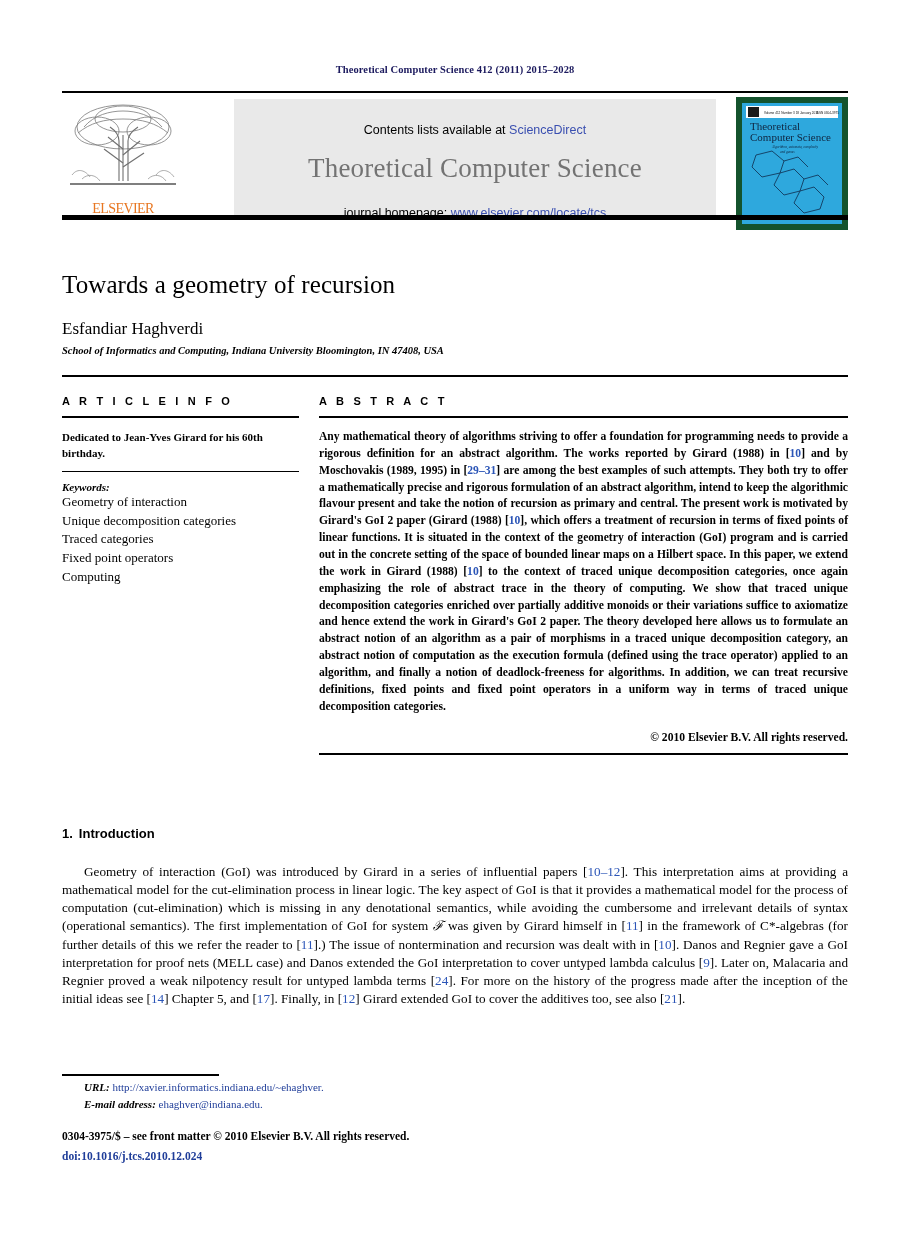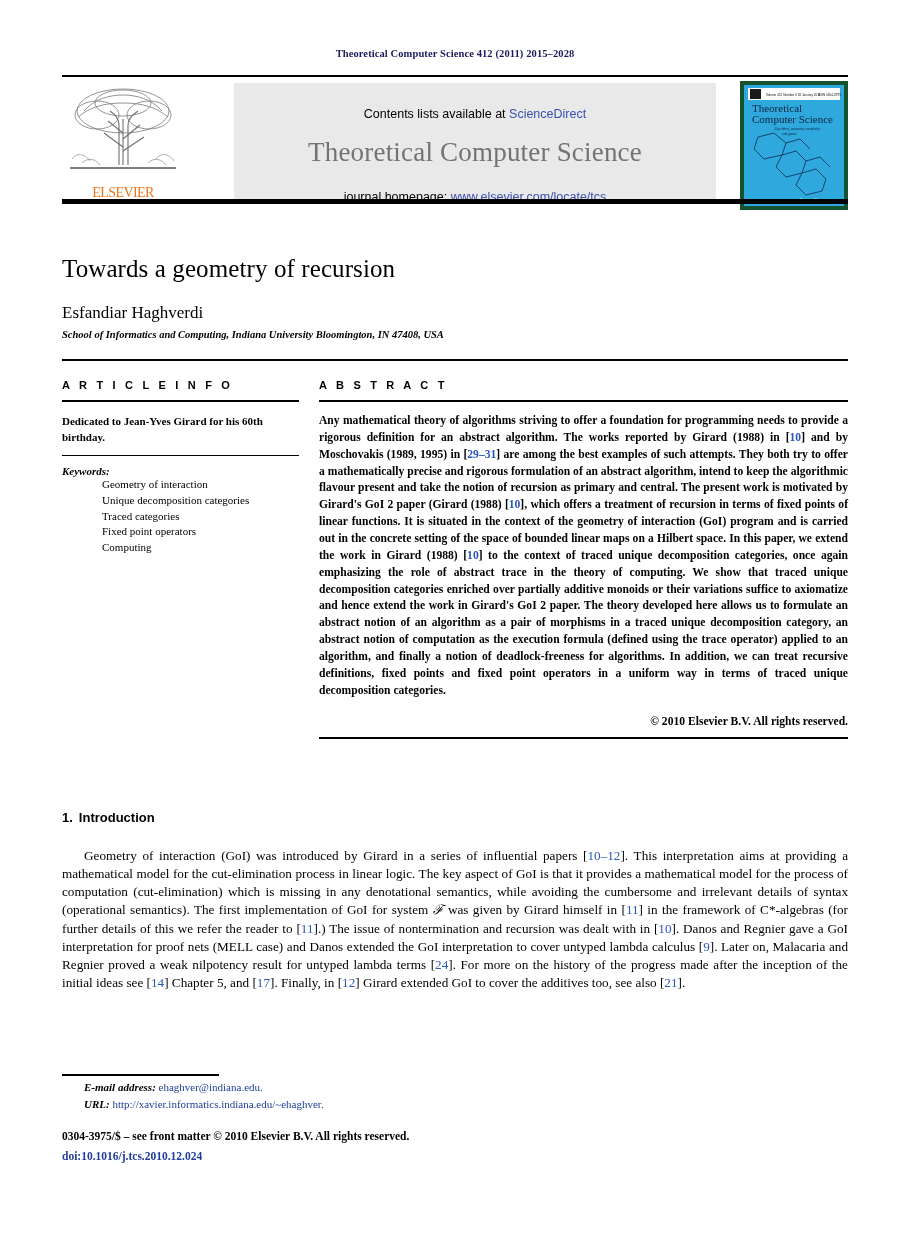--- a/index.html
+++ b/index.html
@@ -17,21 +17,21 @@
   }
   .page {
     position: absolute;
     left: 0; top: 0;
     width: 907px;
     height: 1238px;
   }
   .content {
     position: absolute;
     left: 62px;
-    top: 0;
+    top: 16px;
     width: 786px;
   }
 
   
   .runhead {
     text-align: center;
     font-family: "Liberation Serif", "DejaVu Serif", serif;
     font-weight: bold;
     font-size: 10.5px;
     color: #1c1a5e;
@@ -104,21 +104,21 @@
     color: #000;
   }
   .homepage-line .url {
     color: #3a4fb0;
   }
   .cover-thumb {
     position: absolute;
     right: 0; top: 2px;
     width: 100px;
     height: 121px;
-    border: 4px solid #14532d;
+    border: 6px solid #14532d;
     background: #8b5cf6;
     overflow: hidden;
   }
   .mast-rule-bottom {
     position: absolute;
     left: 0; right: 0; bottom: 0;
     height: 5px;
     background: #000;
   }
 
@@ -197,23 +197,22 @@
     font-weight: bold;
     font-size: 11px;
   }
   .kw-list {
     list-style: none;
     margin: 0;
     padding: 0;
   }
   .kw-list li {
     font-family: "Liberation Serif", "DejaVu Serif", serif;
-    font-size: 11px;
+    font-size: 13px;
     line-height: 1.43;
-    margin-left: 40px;
   }
   .abstract-body {
     font-family: "Liberation Serif", "DejaVu Serif", serif;
     font-weight: bold;
     font-size: 11.6px;
     line-height: 1.455;
     text-align: justify;
     margin-top: 11px;
   }
   .abstract-body .cit { color: #2b55b7; }
@@ -403,18 +402,18 @@
     </div>
 
     <div class="intro">
       <h2 class="intro-head"><span class="num">1.</span><span>Introduction</span></h2>
       <p class="intro-par"><span>Geometry of interaction (GoI) was introduced by Girard in a series of influential papers [</span><span class="cit">10–12</span><span>]. This interpretation aims at providing a mathematical model for the cut-elimination process in linear logic. The key aspect of GoI is that it provides a mathematical model for the process of computation (cut-elimination) which is missing in any denotational semantics, while avoiding the cumbersome and irrelevant details of syntax (operational semantics). The first implementation of GoI for system </span><span class="scriptF">ℱ</span><span> was given by Girard himself in [</span><span class="cit">11</span><span>] in the framework of C*-algebras (for further details of this we refer the reader to [</span><span class="cit">11</span><span>].) The issue of nontermination and recursion was dealt with in [</span><span class="cit">10</span><span>]. Danos and Regnier gave a GoI interpretation for proof nets (MELL case) and Danos extended the GoI interpretation to cover untyped lambda calculus [</span><span class="cit">9</span><span>]. Later on, Malacaria and Regnier proved a weak nilpotency result for untyped lambda terms [</span><span class="cit">24</span><span>]. For more on the history of the progress made after the inception of the initial ideas see [</span><span class="cit">14</span><span>] Chapter 5, and [</span><span class="cit">17</span><span>]. Finally, in [</span><span class="cit">12</span><span>] Girard extended GoI to cover the additives too, see also [</span><span class="cit">21</span><span>].</span></p>
     </div>
   </div>
 
   <div class="footnote">
     <div class="fn-rule"></div>
+    <div class="fn-line"><span class="lab">URL:</span> <span class="lnk">http://xavier.informatics.indiana.edu/~ehaghver.</span></div>
     <div class="fn-line"><span class="lab">E-mail address:</span> <span class="lnk">ehaghver@indiana.edu.</span></div>
-    <div class="fn-line"><span class="lab">URL:</span> <span class="lnk">http://xavier.informatics.indiana.edu/~ehaghver.</span></div>
     <div class="imprint">0304-3975/$ – see front matter © 2010 Elsevier B.V. All rights reserved.</div>
     <div class="doi">doi:10.1016/j.tcs.2010.12.024</div>
   </div>
 </div>
 
 </body></html>

